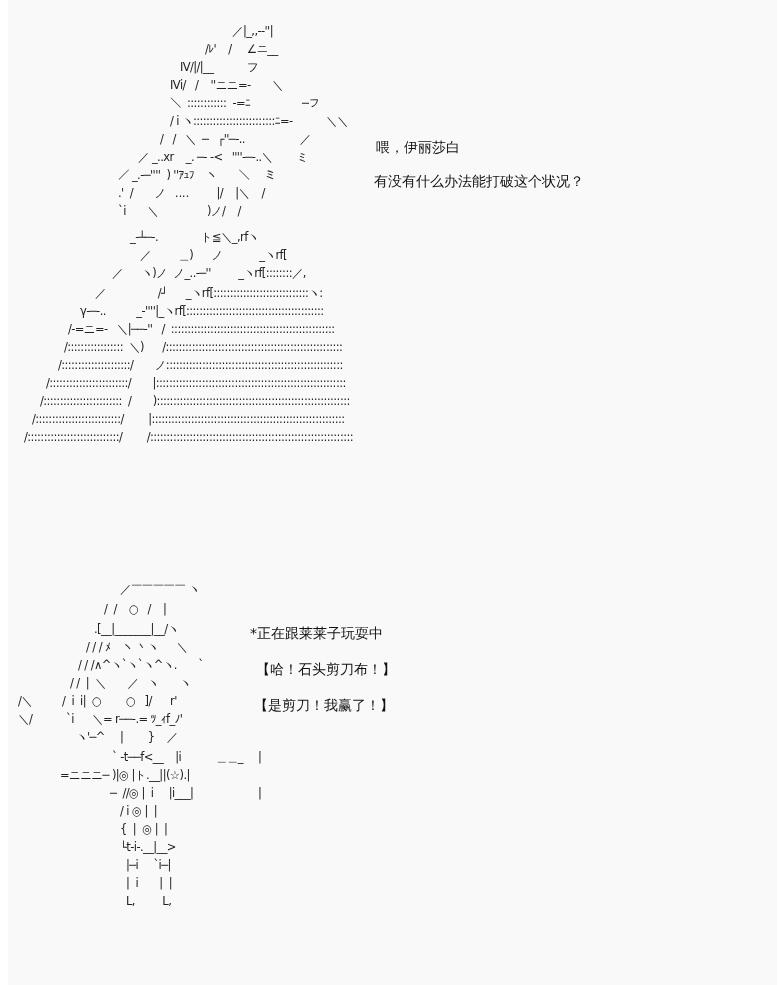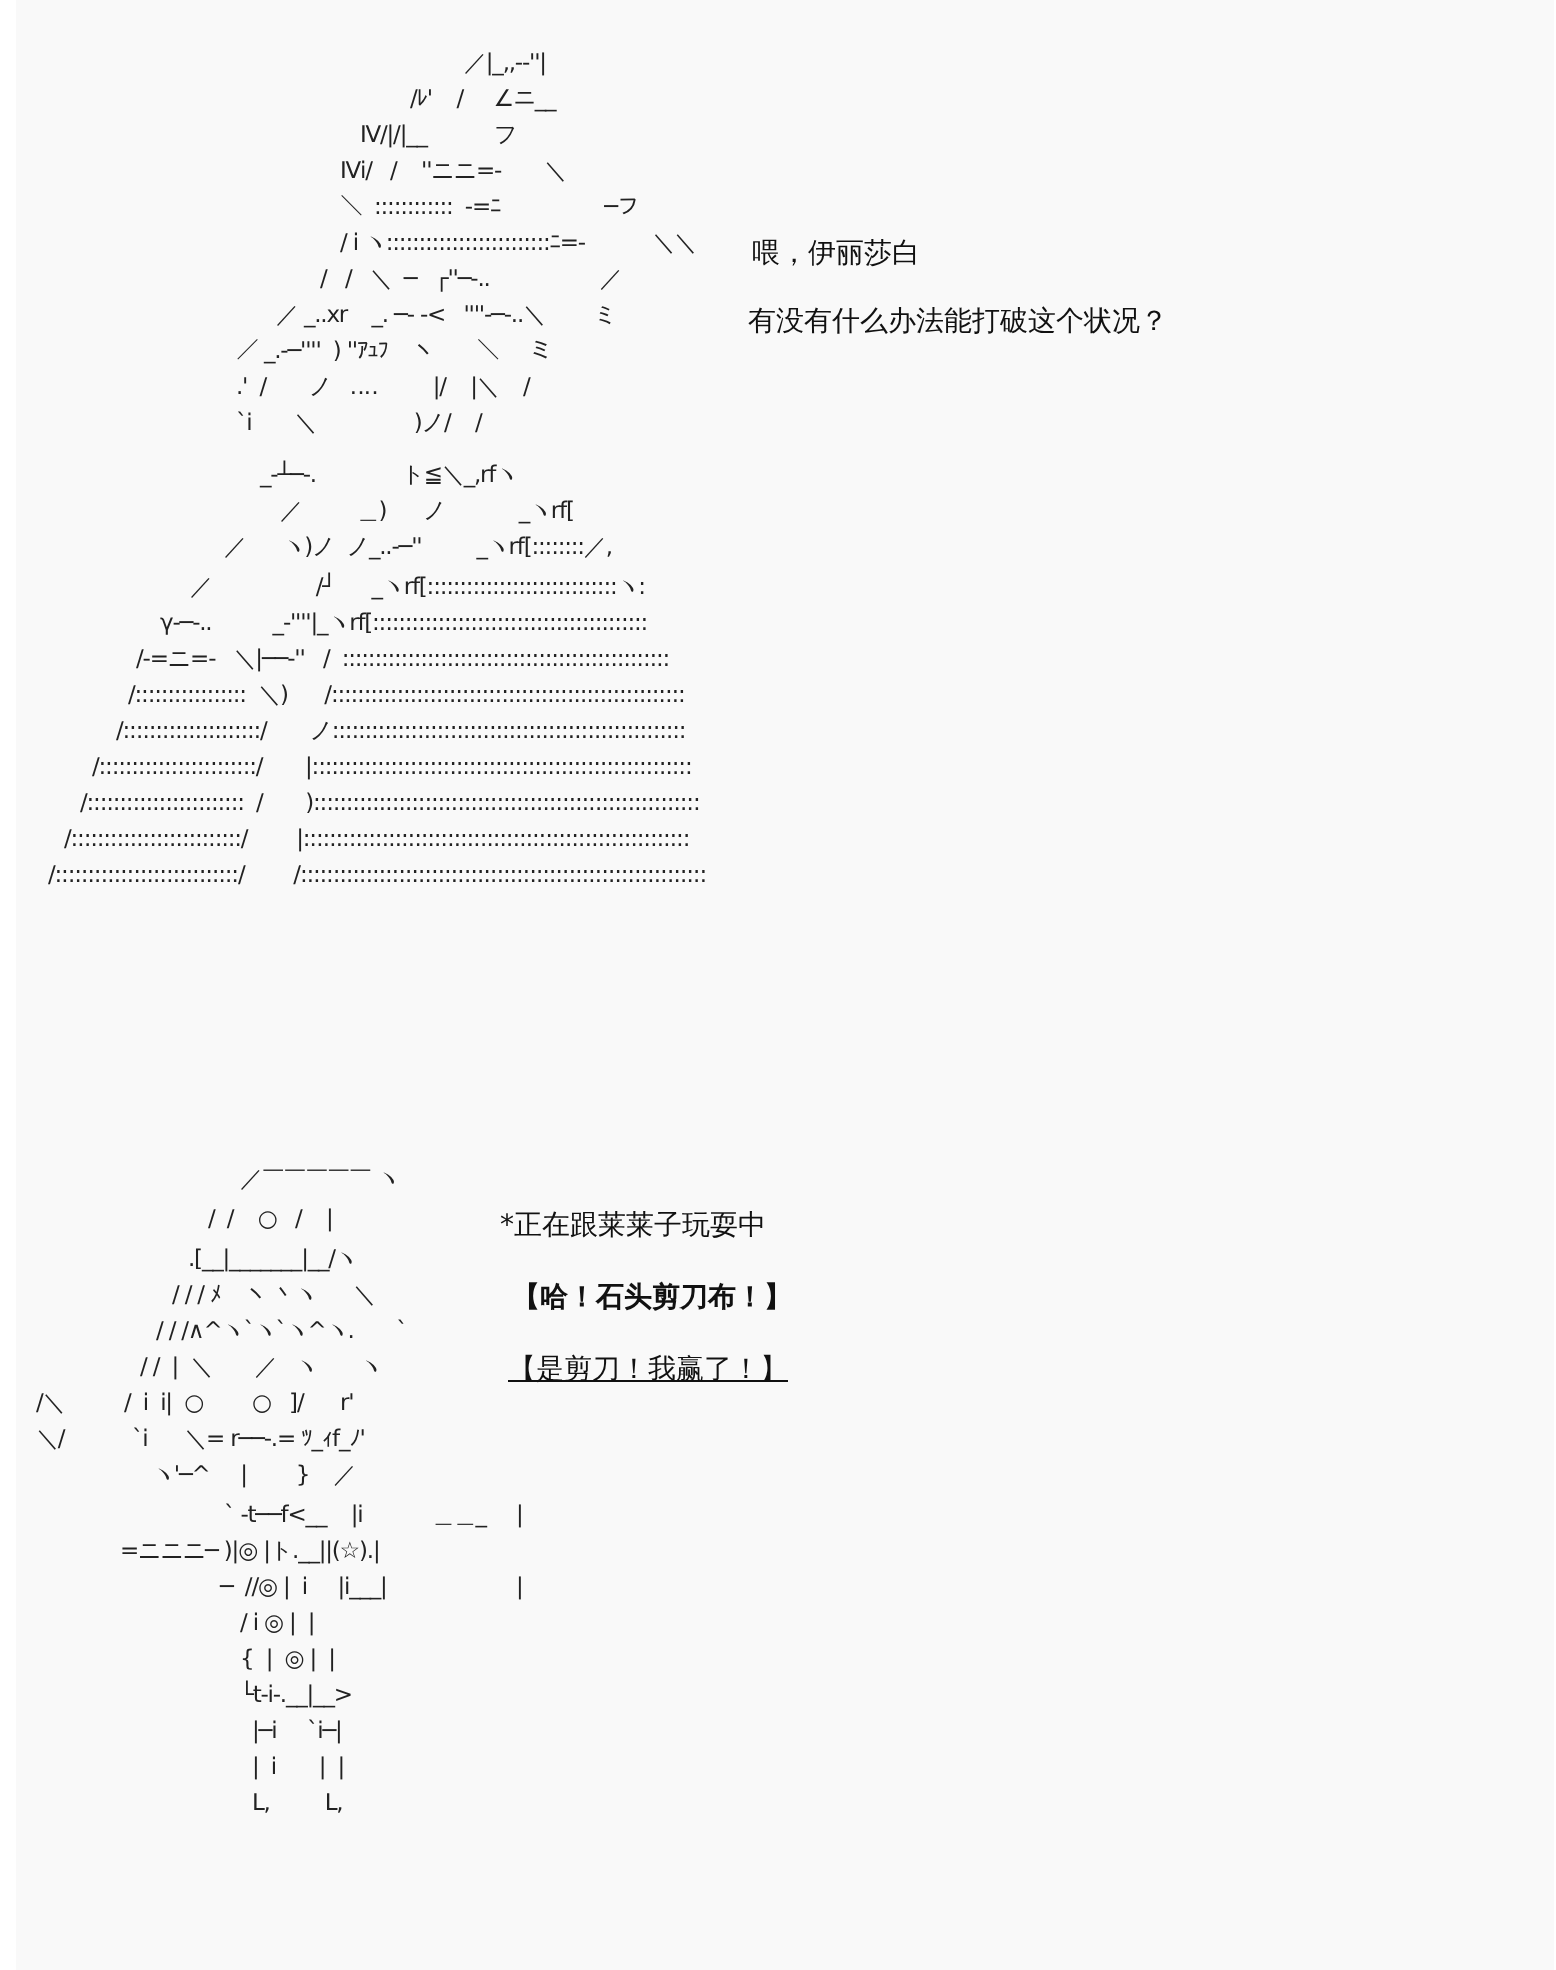--- a/index.html
+++ b/index.html
@@ -1,30 +1,30 @@
 <!DOCTYPE html>
 <html><head>
 <meta charset="utf-8">
 <style>
   html, body { margin:0; padding:0; }
   body { width:778px; height:985px; background:#ffffff; position:relative; overflow:hidden; }
   .page { position:absolute; left:8px; top:0; width:769px; height:985px; background:#f9f9f9; }
   .aa { position:absolute; left:0; top:0; font-family:"DejaVu Sans", sans-serif; font-size:11.5px; line-height:18px; color:#222; white-space:pre; letter-spacing:-0.6px; }
   .line { position:absolute; white-space:pre; }
-  .dlg { position:absolute; font-family:"DejaVu Sans", sans-serif; font-size:14px; color:#111; white-space:pre; }
+  .dlg { position:absolute; font-family:"DejaVu Sans", sans-serif; font-size:14px; color:#111; white-space:pre;margin-top:21px; }
 </style>
 </head>
 <body>
 
 <div class="page"></div>
 
 <div class="aa" id="scene1-art"><div class="line" style="left: 232px; top: 22px;">／|_,,--''|</div><div class="line" style="left: 205px; top: 40px;">/ﾚ'    /     ∠ニ__</div><div class="line" style="left: 180px; top: 58px;">Ⅳ/|/|__           フ</div><div class="line" style="left: 170px; top: 76px;">Ⅳi/   /    ''ニニ=-       ＼</div><div class="line" style="left: 170px; top: 94px;">＼  ::::::::::::  -=ﾆ                 ─フ</div><div class="line" style="left: 170px; top: 112px;">/ i ヽ:::::::::::::::::::::::::ﾆ=-           ＼＼</div><div class="line" style="left: 160px; top: 130px;">/   /   ＼  ─   ┌''─-..                  ／</div><div class="line" style="left: 138px; top: 148px;">／ _..xr    _. ─- -&lt;   ''''-─-..＼        ミ</div><div class="line" style="left: 118px; top: 166px;">／ _.-─''''  ) ''ｱｭﾌ    ヽ       ＼     ミ</div><div class="line" style="left: 118px; top: 184px;">.'  /       ノ   ‥‥         |/    |＼    /</div><div class="line" style="left: 118px; top: 202px;">`i       ＼                )ノ/    /</div><div class="line" style="left: 130px; top: 228px;">_-┴─-.              ト≦＼_,rfヽ</div><div class="line" style="left: 140px; top: 246px;">／         ＿)      ノ            _ヽrf[</div><div class="line" style="left: 112px; top: 264px;">／      ヽ)ノ  ノ_..-─''         _ヽrf[::::::::／,</div><div class="line" style="left: 95px; top: 284px;">／                 /┘      _ヽrf[:::::::::::::::::::::::::::::ヽ:</div><div class="line" style="left: 80px; top: 302px;">γ-─-..          _-''''|_ヽrf[::::::::::::::::::::::::::::::::::::::::::</div><div class="line" style="left: 68px; top: 320px;">/-=ニ=-   ＼|──-''   /  ::::::::::::::::::::::::::::::::::::::::::::::::::</div><div class="line" style="left: 64px; top: 338px;">/:::::::::::::::::  ＼)      /::::::::::::::::::::::::::::::::::::::::::::::::::::::</div><div class="line" style="left: 58px; top: 356px;">/:::::::::::::::::::::/       ノ::::::::::::::::::::::::::::::::::::::::::::::::::::::</div><div class="line" style="left: 46px; top: 374px;">/::::::::::::::::::::::::/       |::::::::::::::::::::::::::::::::::::::::::::::::::::::::::</div><div class="line" style="left: 40px; top: 392px;">/::::::::::::::::::::::::  /       ):::::::::::::::::::::::::::::::::::::::::::::::::::::::::::</div><div class="line" style="left: 32px; top: 410px;">/::::::::::::::::::::::::::/        |:::::::::::::::::::::::::::::::::::::::::::::::::::::::::::</div><div class="line" style="left: 24px; top: 428px;">/::::::::::::::::::::::::::::/        /::::::::::::::::::::::::::::::::::::::::::::::::::::::::::::::</div></div>
 <div id="scene1-dlg">
     <div class="dlg" style="left: 376px; top: 118px;">喂，伊丽莎白</div>
     <div class="dlg" style="left: 374px; top: 152px; text-align: center;">有没有什么办法能打破这个状况？</div>
   </div>
 
 <div class="aa" id="scene2-art"><div class="line" style="left: 120px; top: 580px;">／￣￣￣￣￣ ヽ</div><div class="line" style="left: 104px; top: 600px;">/  /    ○   /    |</div><div class="line" style="left: 94px; top: 620px;">.[__|_______|__/ヽ</div><div class="line" style="left: 86px; top: 638px;">/ / / ﾒ    ヽ 丶ヽ      ＼</div><div class="line" style="left: 78px; top: 656px;">/ / /∧^ヽ`ヽ`ヽ^ヽ.       `</div><div class="line" style="left: 70px; top: 674px;">/ /  |  ＼       ／   ヽ       ヽ</div><div class="line" style="left: 62px; top: 692px;">/  i  i|  ○        ○   ]/      r'</div><div class="line" style="left: 66px; top: 710px;">`i      ＼= r──-.= ﾂ_ｨf_ﾉ'</div><div class="line" style="left: 76px; top: 728px;">ヽ'─^     |        }    ／</div><div class="line" style="left: 112px; top: 748px;">` -t──f&lt;__    |i</div><div class="line" style="left: 60px; top: 766px;">=ニニニ─ )|◎ |ト.__||(☆).|</div><div class="line" style="left: 110px; top: 784px;">─  //◎ |  i     |i___|</div><div class="line" style="left: 120px; top: 802px;">/ i ◎ |  |</div><div class="line" style="left: 120px; top: 820px;">{  |  ◎ |  |</div><div class="line" style="left: 120px; top: 838px;">└t-i-.__|__&gt;</div><div class="line" style="left: 126px; top: 856px;">|─i     `i─|</div><div class="line" style="left: 126px; top: 874px;">|  i       |  |</div><div class="line" style="left: 126px; top: 892px;">L,         L,</div><div class="line" style="left: 18px; top: 692px;">/＼</div><div class="line" style="left: 18px; top: 710px;">＼/</div><div class="line" style="left: 216px; top: 748px;">＿＿_</div><div class="line" style="left: 258px; top: 748px;">|</div><div class="line" style="left: 258px; top: 784px;">|</div></div>
 <div id="scene2-dlg">
     <div class="dlg" style="left: 250px; top: 604px; text-align: right;">*正在跟莱莱子玩耍中</div>
-    <div class="dlg" style="left: 256px; top: 640px; font-weight: bold;">【哈！石头剪刀布！】</div>
-    <div class="dlg" style="left: 254px; top: 676px; text-decoration: underline;">【是剪刀！我赢了！】</div>
+    <div class="dlg" style="left: 256px; top: 640px;">【哈！石头剪刀布！】</div>
+    <div class="dlg" style="left: 254px; top: 676px;">【是剪刀！我赢了！】</div>
   </div>
 
 </body></html>

